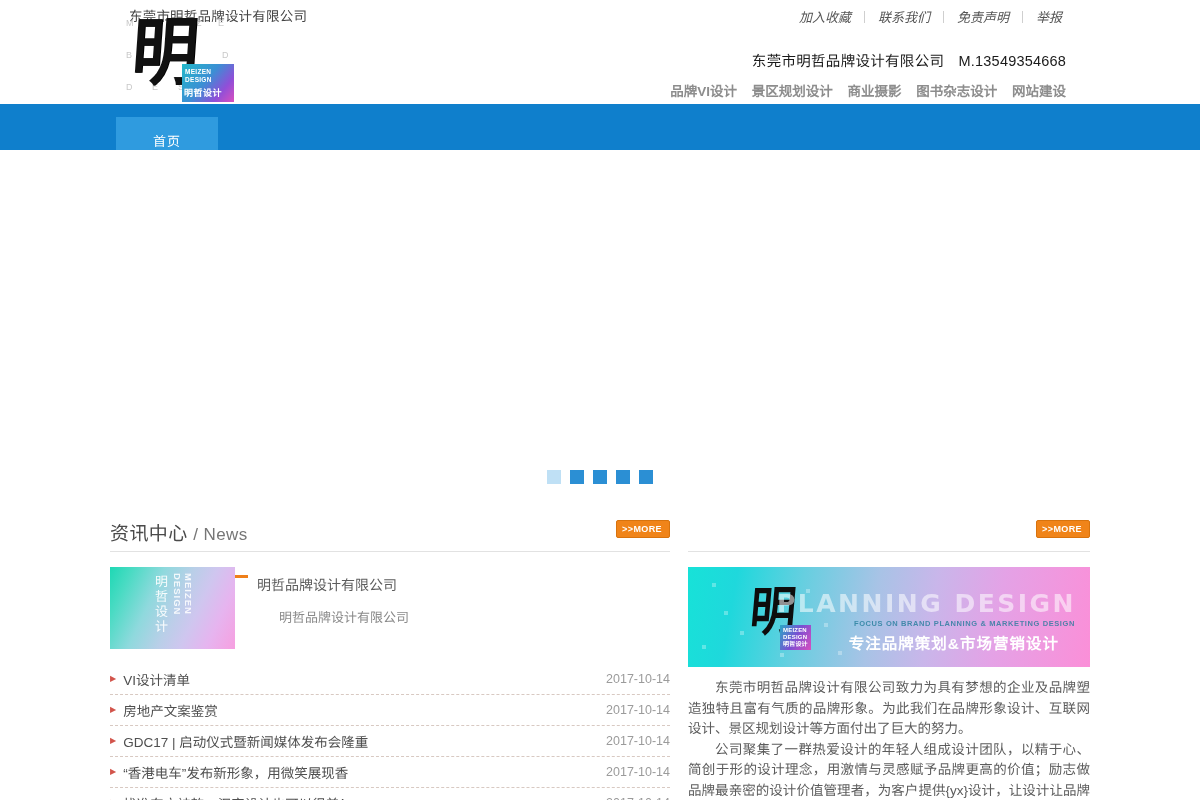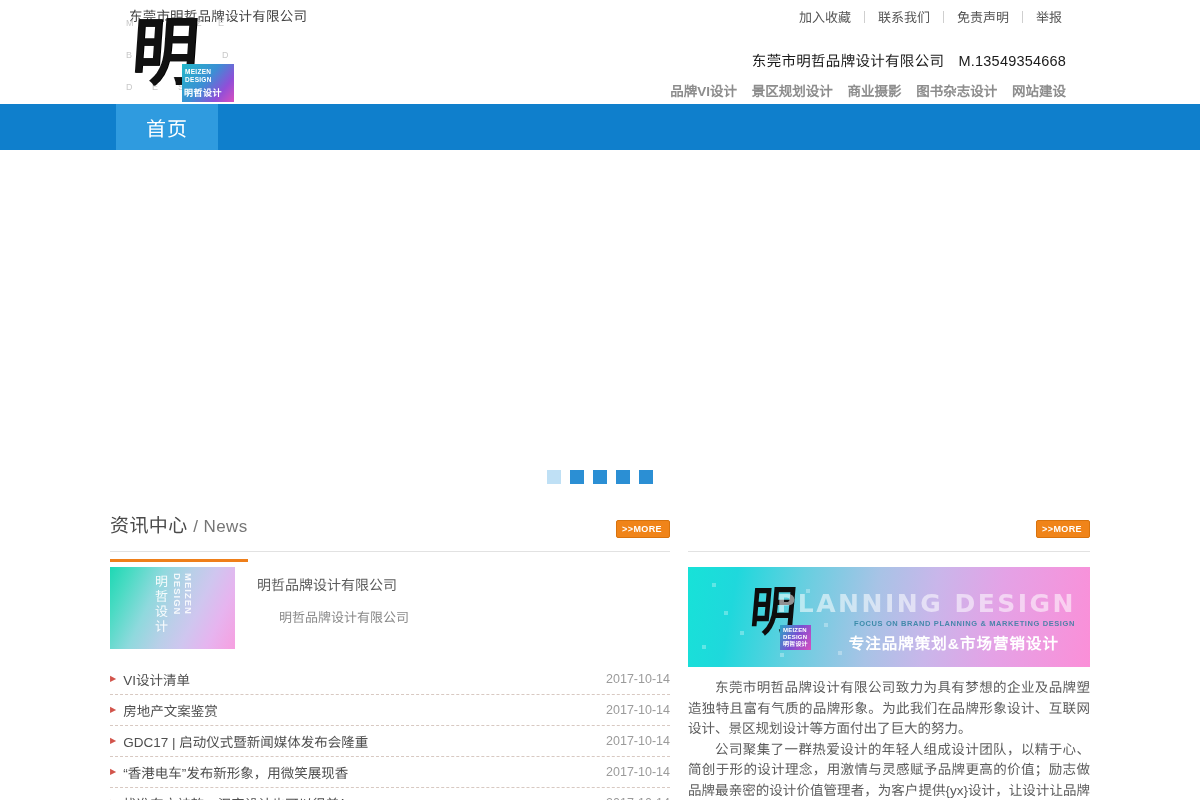--- a/index.html
+++ b/index.html
@@ -84,21 +84,21 @@
   
   .top-links {
     position: absolute;
     right: 138px; top: 7px;
     display: flex;
     align-items: center;
     font-size: 13px;
     color: #555;
     white-space: nowrap;
   }
-  .top-links a { color: #555; text-decoration: none; }
+  .top-links a { color: #555; text-decoration: none; font-style: italic; }
   .top-links .sep {
     display: inline-block;
     width: 1px; height: 12px;
     background: #cfcfcf;
     margin: 0 13px;
   }
 
   
   .header-right {
     position: absolute;
@@ -124,25 +124,25 @@
 
   
   .navbar {
     position: relative;
     width: 1200px; height: 46px;
     background: #0f7fcc;
   }
   .nav-inner { position: relative; width: 1200px; height: 46px; }
   .nav-item {
     position: absolute;
-    left: 116px; top: 0;
+    left: 116px; top: 13px;
     width: 102px; height: 46px;
     display: flex; align-items: center; justify-content: center;
     color: #ffffff;
-    font-size: 20px;
+    font-size: 13px;
     letter-spacing: 1px;
     background: transparent;
     text-decoration: none;
   }
   .nav-item.active { background: #2f9bdf; }
 
   
   .carousel {
     position: relative;
     width: 1200px; height: 350px;
@@ -185,21 +185,21 @@
     position: relative;
     height: 36px;
     border-bottom: 1px solid #e2e2e2;
     display: flex;
     align-items: flex-start;
   }
   .sec-title {
     font-size: 19px;
     color: #4a4a4a;
     letter-spacing: 0.4px;
-    line-height: 20px;
+    line-height: 36px;
     position: relative;
     padding-bottom: 24px;
     white-space: nowrap;
   }
   .sec-title .en { color: #767676; font-size: 17px; }
   .sec-title::after {
     content: "";
     position: absolute;
     left: 0; bottom: -1px;
     width: 100%;

